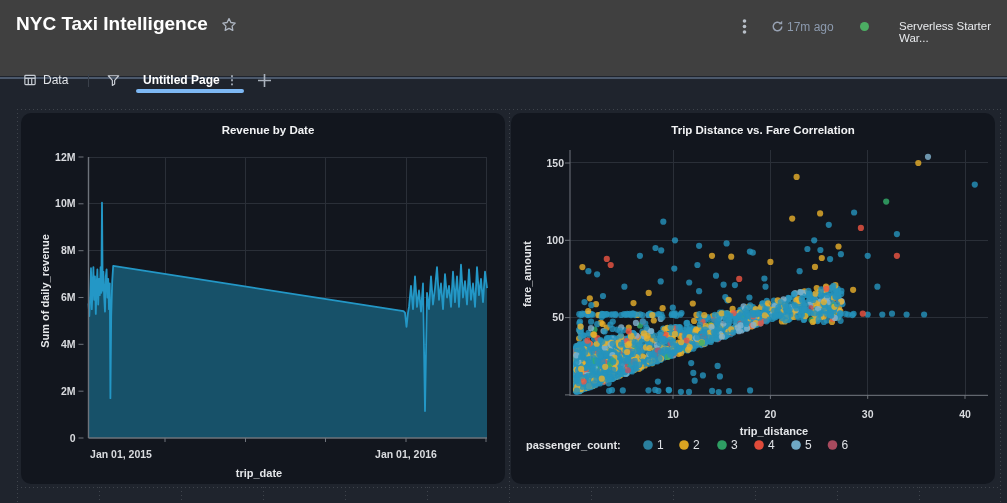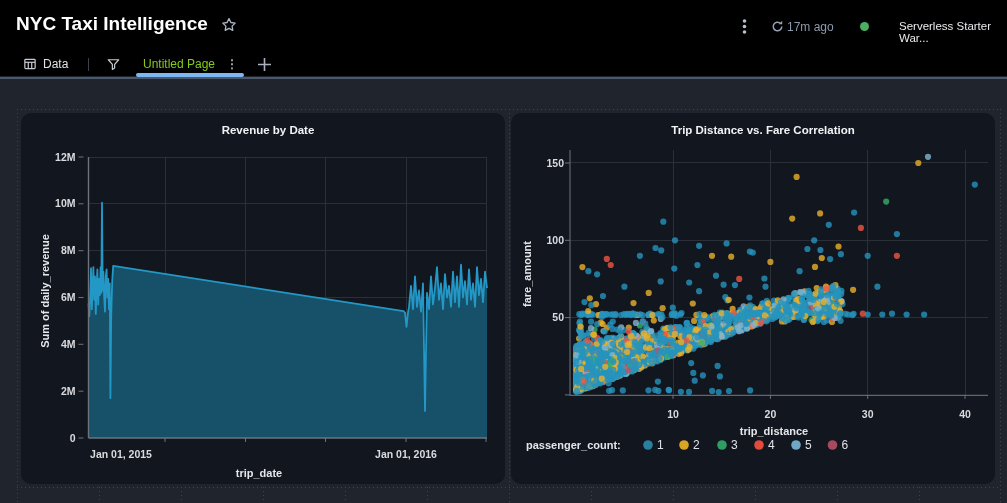--- a/index.html
+++ b/index.html
@@ -1,21 +1,21 @@
 <!DOCTYPE html>
 <html><head><meta charset="utf-8"><style>
 *{margin:0;padding:0;box-sizing:border-box}
 html,body{width:1007px;height:503px;overflow:hidden;background:#1f242d;font-family:"Liberation Sans",sans-serif}
-.top{position:absolute;left:0;top:0;width:1007px;height:76px;background:#000000}
+.top{position:absolute;left:0;top:0;width:1007px;height:76px;background:#404040}
 .h1{position:absolute;left:16px;top:13px;font-size:19px;font-weight:bold;color:#fff;letter-spacing:0px}
 .star{position:absolute;left:221px;top:17px}
 .ago{position:absolute;top:20px;color:#8c9aae;font-size:12px}
 .gdot{position:absolute;top:22px;width:9px;height:9px;border-radius:50%;background:#4cae63}
 .wh{position:absolute;top:20px;color:#e8eaed;font-size:11.5px}
-.tab{position:absolute;left:0;top:46px;width:847px;height:30px}
+.tab{position:absolute;left:0;top:62px;width:847px;height:30px}
 .divider{position:absolute;left:0;top:77px;width:1007px;height:2px;background:#4b586b}
 .titem{position:absolute;top:3px;height:30px;display:flex;align-items:center;color:#dfe2e6;font-size:12px}
 .under{position:absolute;left:136px;top:27px;width:108px;height:4px;background:#7db8f4;border-radius:2px}
 .sep{position:absolute;left:88px;top:12px;width:1px;height:13px;background:#3a404a}
 .card{position:absolute;top:113px;width:484px;height:371px;background:#12161e;border-radius:10px}
 .hdot{position:absolute;left:17px;width:984px;height:1px;background-image:repeating-linear-gradient(to right,#3f444c 0 1px,transparent 1px 4px)}
 .vdot{position:absolute;width:1px;background-image:repeating-linear-gradient(to bottom,#3f444c 0 1px,transparent 1px 4px)}
 text{font-family:"Liberation Sans",sans-serif}
 .tk{fill:#d9dbdf;font-size:10.5px;font-weight:bold}
 .ax{fill:#e4e6e9;font-size:11px;font-weight:bold}
@@ -52,21 +52,21 @@
         <line x1="9" y1="5" x2="9" y2="12.5" stroke="#c7ccd3" stroke-width="1.4"></line>
       </svg>
     Data
   </div>
   <div class="sep"></div>
   <div class="titem" style="left:107px">
     <svg width="13" height="13" viewBox="0 0 15 15">
         <path d="M1.5 2h12l-4.7 5.4v4.2l-2.6 1.6V7.4z" fill="none" stroke="#c7ccd3" stroke-width="1.4" stroke-linejoin="round"></path>
       </svg>
   </div>
-  <div class="titem" style="left:143px;font-weight:normal;color:#84cc16">Untitled Page</div>
+  <div class="titem" style="left:143px;font-weight:bold;color:#ffffff">Untitled Page</div>
   <div class="titem" style="left:226px;color:#aab2bd;font-weight:bold">⋮</div>
   <div class="titem" style="left:257px">
     <svg width="15" height="15" viewBox="0 0 15 15">
         <path d="M7.5 1v13M1 7.5h13" stroke="#aab2bd" stroke-width="1.6"></path>
       </svg>
   </div>
   <div class="under"></div>
 </div>
 <div class="hdot" style="top:109px"></div>
 <div class="hdot" style="top:487px"></div>

